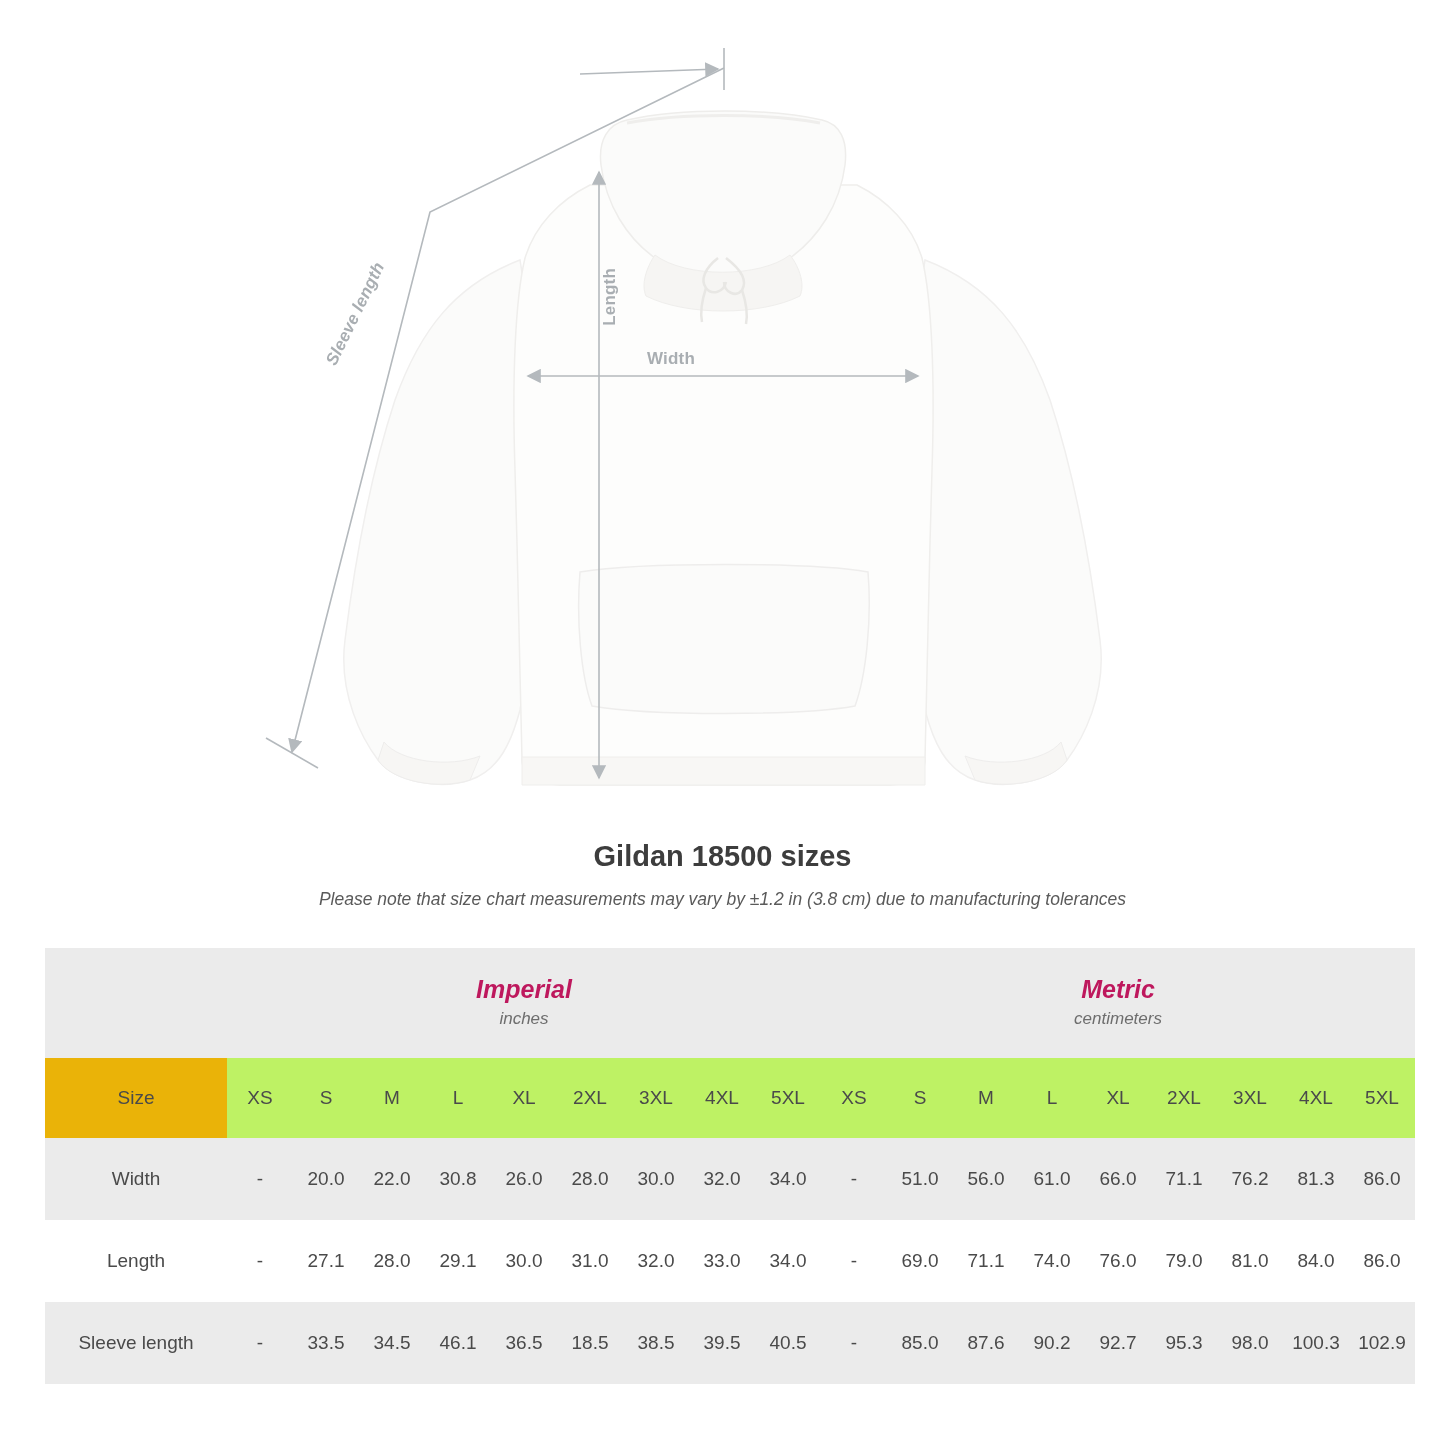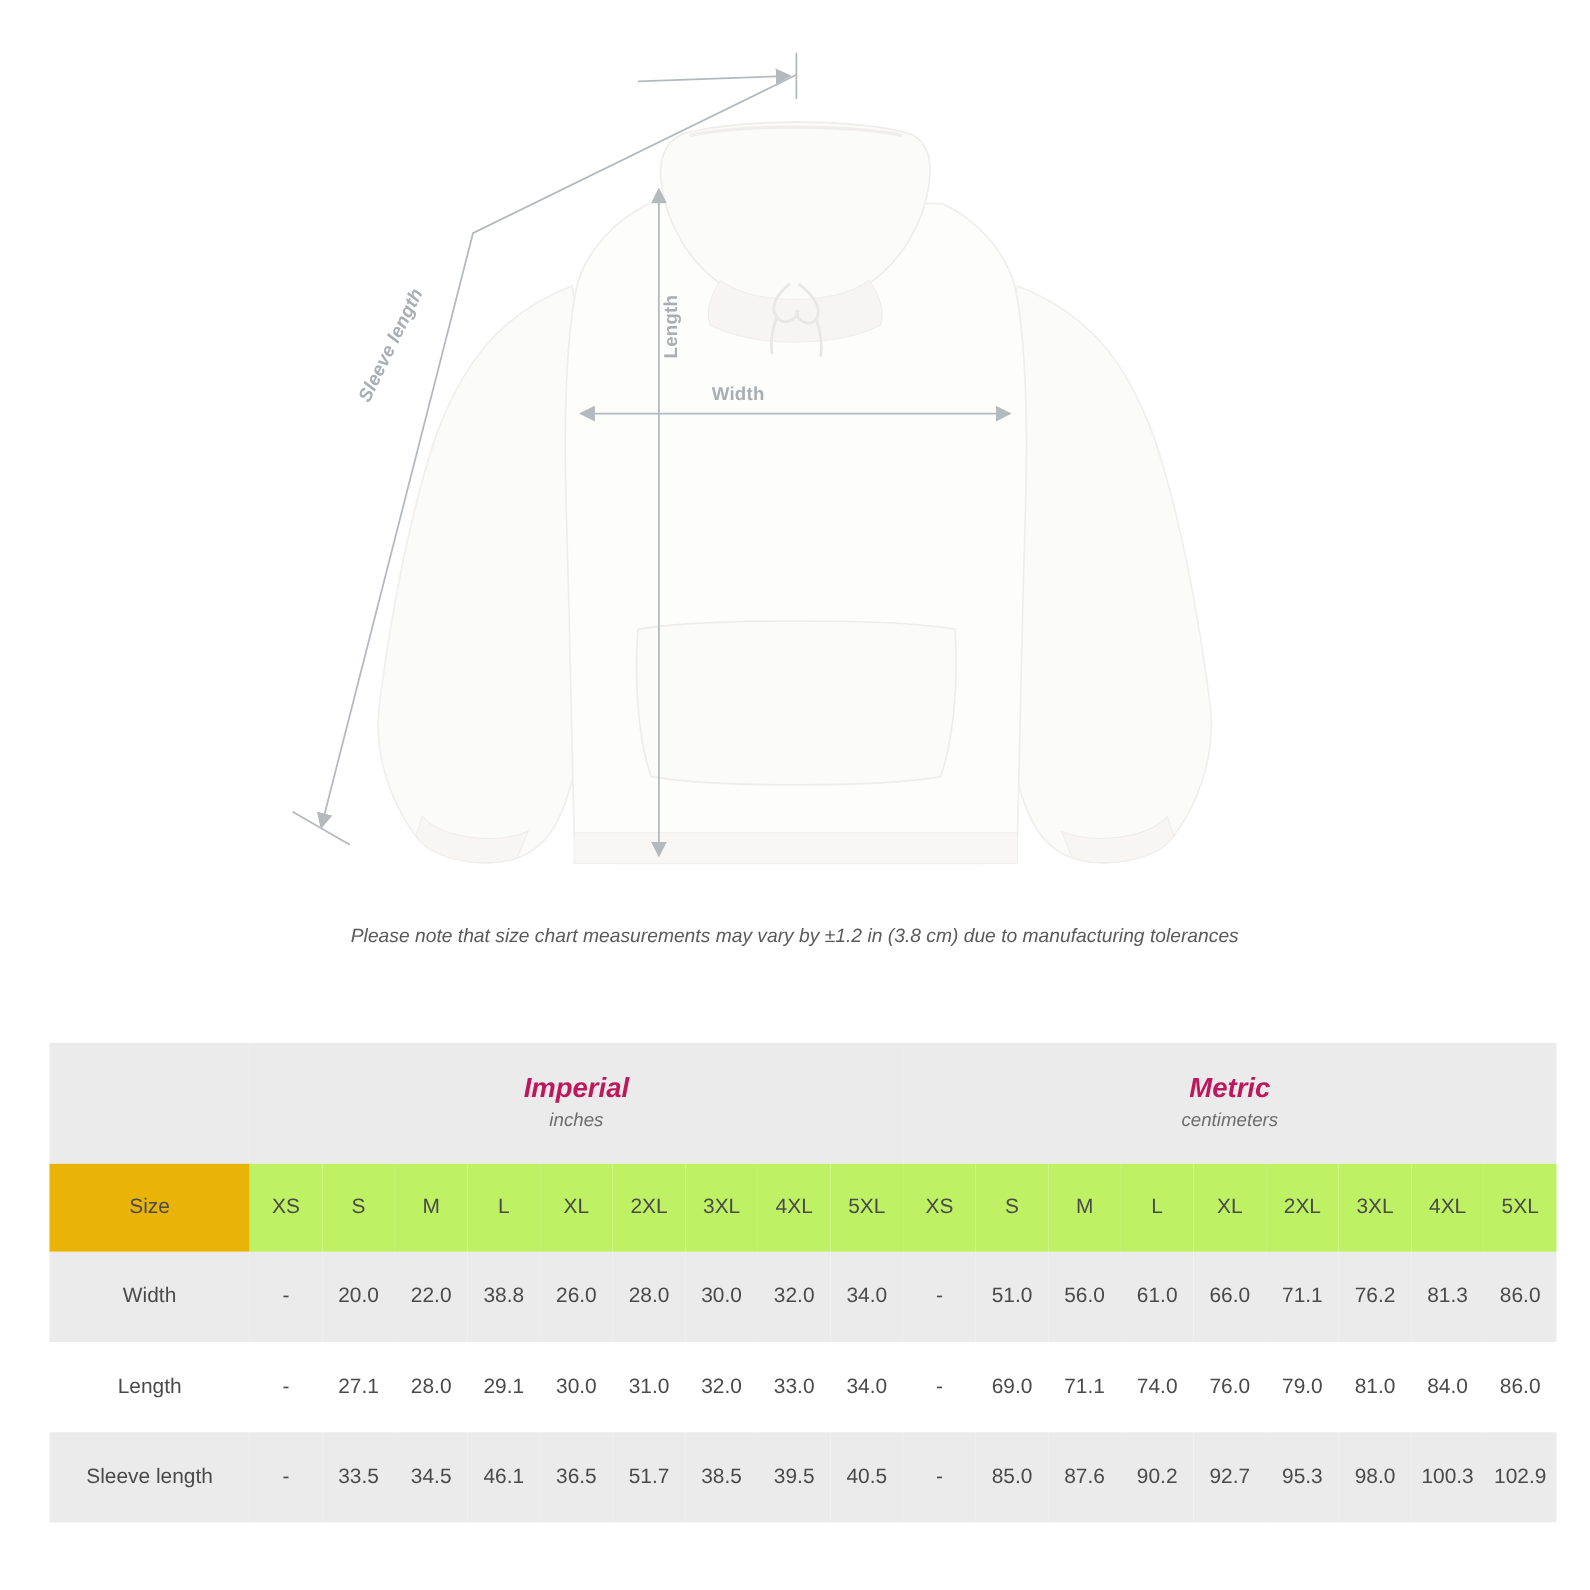--- a/index.html
+++ b/index.html
@@ -230,20 +230,21 @@
         <line x1="266" y1="738" x2="318" y2="768"></line>
       </g>
     </svg>
 
     <div class="dim-label width-label">Width</div>
     <div class="dim-label length-label">Length</div>
     <div class="dim-label sleeve-label">Sleeve length</div>
   </div>
 
   <div class="title-block">
+    <h1 class="chart-title">Gildan 18500 sizes</h1>
     <p class="chart-note">Please note that size chart measurements may vary by ±1.2 in (3.8 cm) due to manufacturing tolerances</p>
   </div>
 
   <div class="table-wrap">
     <table class="size-table">
       <colgroup>
         <col style="width:182px">
         <col span="9" style="width:66px">
         <col span="9" style="width:66px">
       </colgroup>
@@ -278,21 +279,21 @@
             <td class="cell">2XL</td>
             <td class="cell">3XL</td>
             <td class="cell">4XL</td>
             <td class="cell">5XL</td>
           </tr>
       <tr class="data-row alt">
             <td class="rowlabel">Width</td>
             <td class="cell">-</td>
             <td class="cell">20.0</td>
             <td class="cell">22.0</td>
-            <td class="cell">38.8</td>
+            <td class="cell">30.8</td>
             <td class="cell">26.0</td>
             <td class="cell">28.0</td>
             <td class="cell">30.0</td>
             <td class="cell">32.0</td>
             <td class="cell">34.0</td>
             <td class="cell">-</td>
             <td class="cell">51.0</td>
             <td class="cell">56.0</td>
             <td class="cell">61.0</td>
             <td class="cell">66.0</td>
@@ -322,21 +323,21 @@
             <td class="cell">84.0</td>
             <td class="cell">86.0</td>
           </tr>
           <tr class="data-row alt">
             <td class="rowlabel">Sleeve length</td>
             <td class="cell">-</td>
             <td class="cell">33.5</td>
             <td class="cell">34.5</td>
             <td class="cell">46.1</td>
             <td class="cell">36.5</td>
-            <td class="cell">51.7</td>
+            <td class="cell">18.5</td>
             <td class="cell">38.5</td>
             <td class="cell">39.5</td>
             <td class="cell">40.5</td>
             <td class="cell">-</td>
             <td class="cell">85.0</td>
             <td class="cell">87.6</td>
             <td class="cell">90.2</td>
             <td class="cell">92.7</td>
             <td class="cell">95.3</td>
             <td class="cell">98.0</td>

